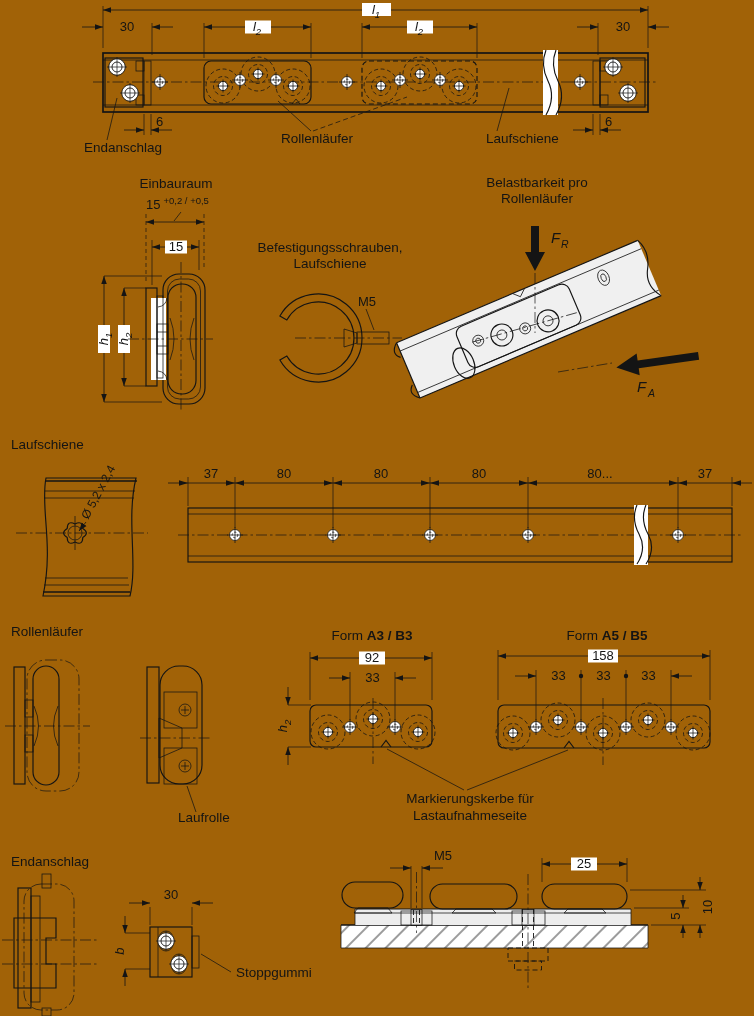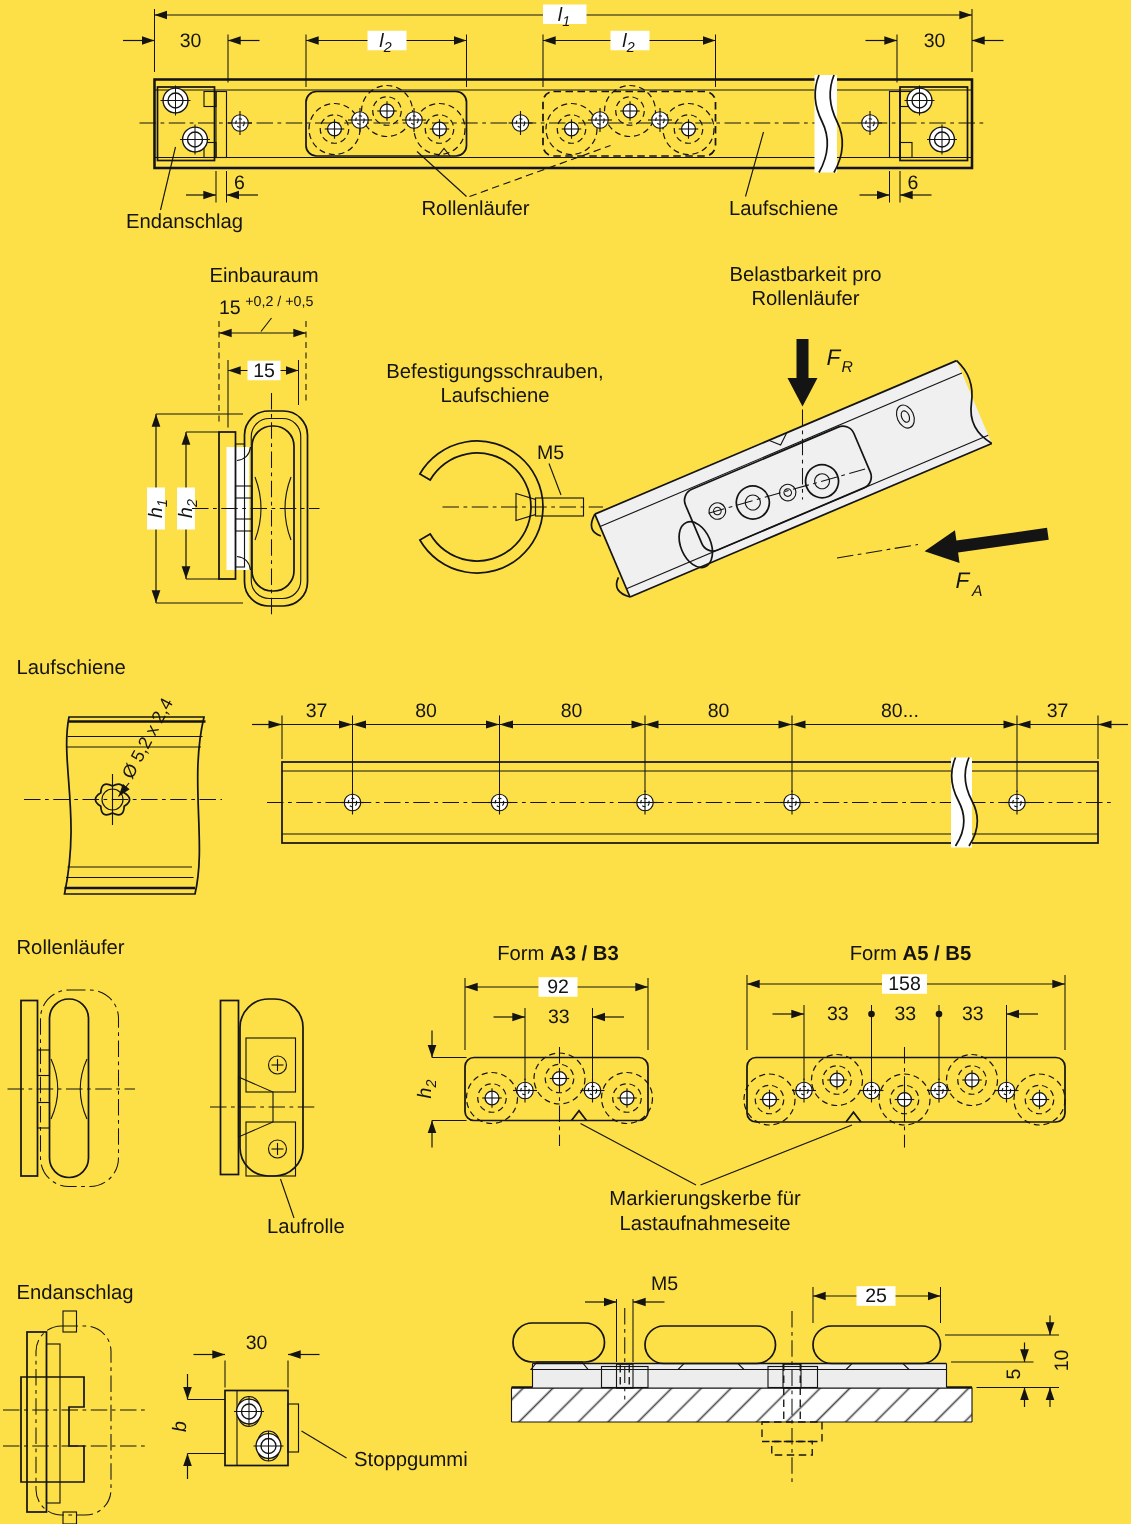--- a/index.html
+++ b/index.html
@@ -1,16 +1,16 @@
 <!DOCTYPE html>
 <html><head>
 <meta charset="utf-8">
 <style>
   html,body{margin:0;padding:0;background:#fff;}
-  .page{width:754px;height:1016px;background:#fde047;position:relative;overflow:hidden;}
+  .page{width:754px;height:1016px;background:#a16207;position:relative;overflow:hidden;}
   svg text{font-family:"Liberation Sans","DejaVu Sans",sans-serif;fill:#141414;}
   .t{font-size:13px;}
   .ti{font-size:13px;font-style:italic;}
   .small{font-size:12px;}
   .lab{font-size:13.5px;}
   .sub{font-size:9.5px;}
   .sup{font-size:9.5px;}
   .b{font-weight:700;}
   .fi{font-size:15px;font-style:italic;}
   .fsub{font-size:10.5px;font-style:italic;}

